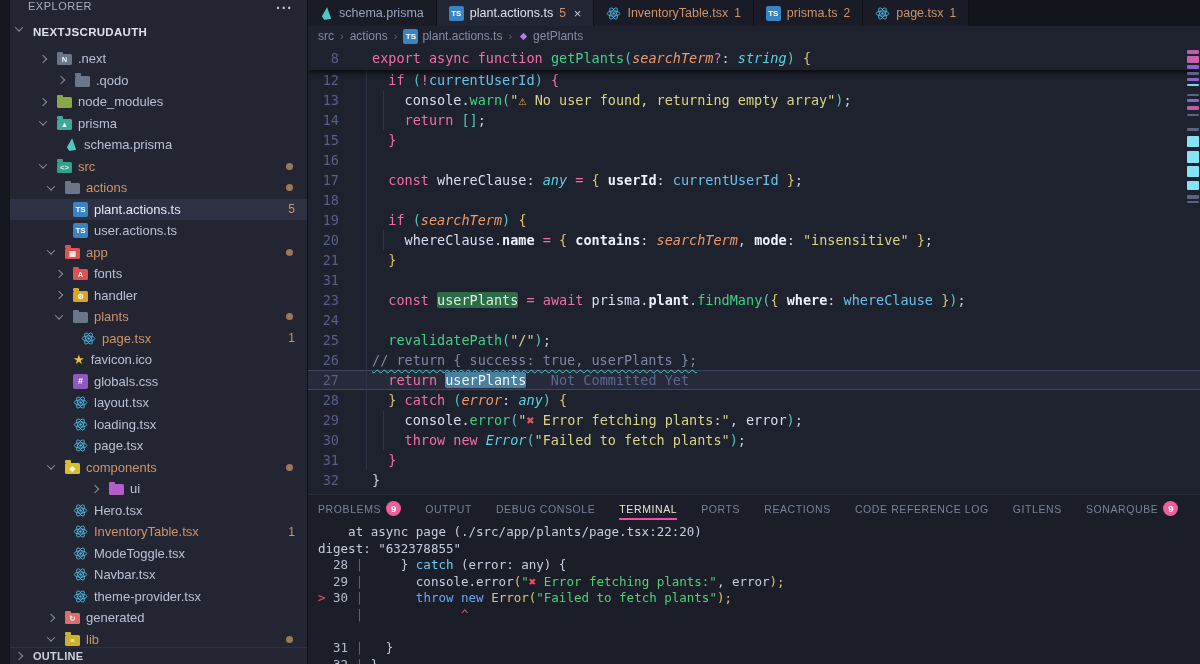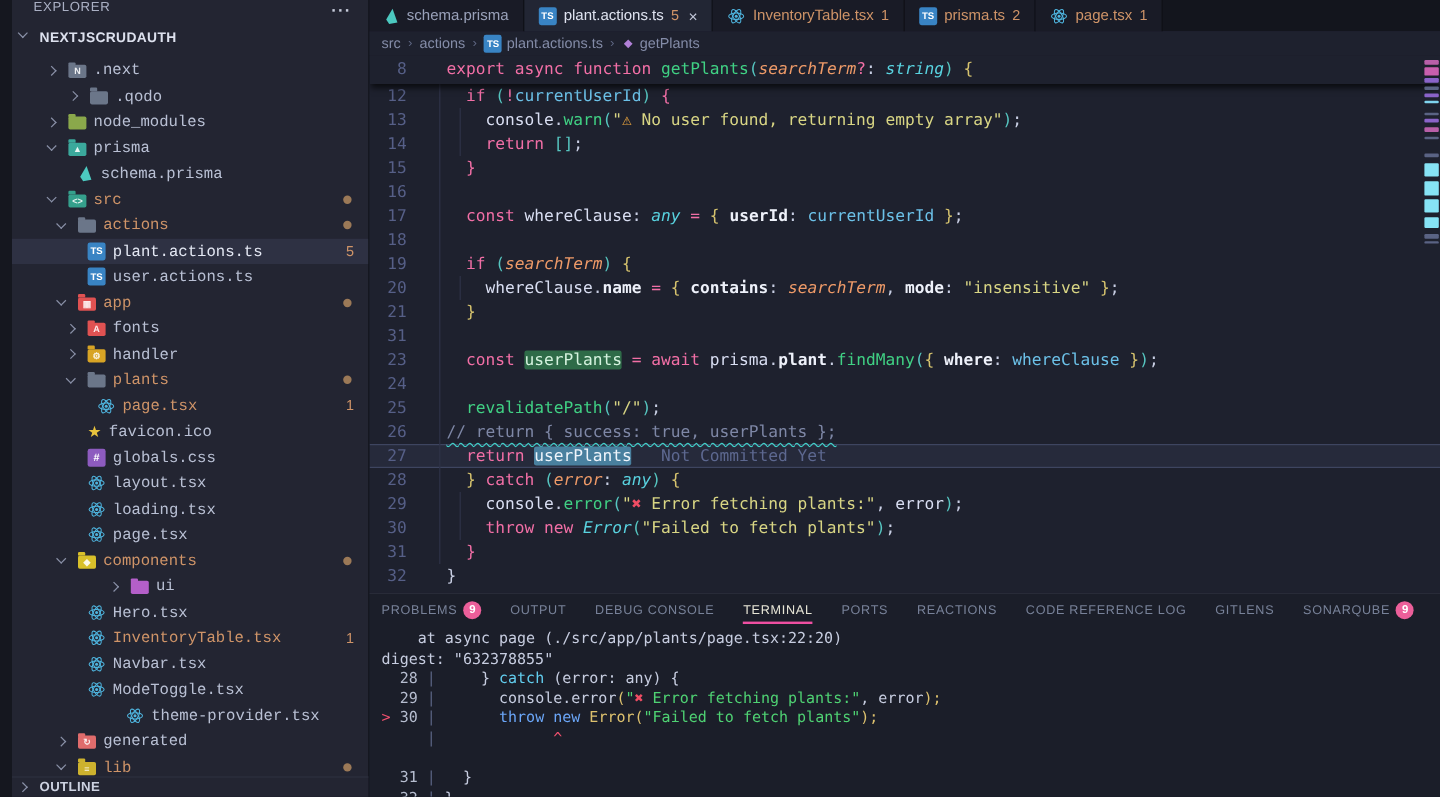--- a/index.html
+++ b/index.html
@@ -15,21 +15,21 @@
     border-right:1px solid #0e1016;}
   #exp-head{height:26px;display:flex;align-items:flex-start;padding:0 14px 0 18px;color:#aab0c4;
     font-size:11px;letter-spacing:.5px;}
   #exp-head .sp{flex:1;}
   #exp-more{color:#c6cbda;font-size:14px;font-weight:bold;letter-spacing:1px;cursor:pointer;}
   #root-row{height:22px;display:flex;align-items:flex-start;padding-left:6px;color:#dde1ee;
     font-size:11.5px;font-weight:bold;letter-spacing:.3px;}
   #tree{position:absolute;top:48px;left:0;right:0;bottom:16px;overflow:hidden;}
   .trow{height:21.5px;display:flex;align-items:center;font-size:13px;color:#b9c0d4;cursor:pointer;}
   .trow.sel{background:#2e3143;color:#e4e8f4;}
-  .trow .lbl{margin-left:6px;white-space:nowrap;font-family:Liberation Mono, monospace;}
+  .trow .lbl{margin-left:6px;white-space:nowrap;}
   .trow.orange .lbl{color:#cf9468;}
   .trow .sp{flex:1;}
   .numb{color:#cf9468;font-size:12px;margin-right:12px;}
   .dotb{width:7px;height:7px;border-radius:50%;background:#9b7957;margin-right:14px;}
   .chev{display:inline-block;width:6px;height:6px;border-right:1.4px solid #8a91a8;
     border-bottom:1.4px solid #8a91a8;flex:none;}
   .chev.open{transform:rotate(45deg) translate(-1px,-1px);}
   .chev.closed{transform:rotate(-45deg);}
   .chslot{width:17px;display:flex;justify-content:flex-start;align-items:center;flex:none;}
   .fic{position:relative;width:15px;height:11px;border-radius:1.5px;margin-top:2px;flex:none;}
@@ -373,39 +373,39 @@
           <span>
             <svg width="15" height="15" viewBox="0 0 24 24">
               <g stroke="#4fb6e0" fill="none" stroke-width="1.4">
                 <ellipse cx="12" cy="12" rx="10" ry="4.2"></ellipse>
                 <ellipse cx="12" cy="12" rx="10" ry="4.2" transform="rotate(60 12 12)"></ellipse>
                 <ellipse cx="12" cy="12" rx="10" ry="4.2" transform="rotate(120 12 12)"></ellipse>
               </g>
               <circle cx="12" cy="12" r="2" fill="#4fb6e0"></circle>
             </svg>
           </span>
+          <span class="lbl">ModeToggle.tsx</span>
+          <span class="sp"></span>
+        </div>
+        <div class="trow" style="padding-left: 46px;">
+          <span class="chslot"></span>
+          <span>
+            <svg width="15" height="15" viewBox="0 0 24 24">
+              <g stroke="#4fb6e0" fill="none" stroke-width="1.4">
+                <ellipse cx="12" cy="12" rx="10" ry="4.2"></ellipse>
+                <ellipse cx="12" cy="12" rx="10" ry="4.2" transform="rotate(60 12 12)"></ellipse>
+                <ellipse cx="12" cy="12" rx="10" ry="4.2" transform="rotate(120 12 12)"></ellipse>
+              </g>
+              <circle cx="12" cy="12" r="2" fill="#4fb6e0"></circle>
+            </svg>
+          </span>
           <span class="lbl">Navbar.tsx</span>
           <span class="sp"></span>
         </div>
         <div class="trow" style="padding-left: 46px;">
-          <span class="chslot"></span>
-          <span>
-            <svg width="15" height="15" viewBox="0 0 24 24">
-              <g stroke="#4fb6e0" fill="none" stroke-width="1.4">
-                <ellipse cx="12" cy="12" rx="10" ry="4.2"></ellipse>
-                <ellipse cx="12" cy="12" rx="10" ry="4.2" transform="rotate(60 12 12)"></ellipse>
-                <ellipse cx="12" cy="12" rx="10" ry="4.2" transform="rotate(120 12 12)"></ellipse>
-              </g>
-              <circle cx="12" cy="12" r="2" fill="#4fb6e0"></circle>
-            </svg>
-          </span>
-          <span class="lbl">ModeToggle.tsx</span>
-          <span class="sp"></span>
-        </div>
-        <div class="trow" style="padding-left: 46px; margin-left: 32px;">
           <span class="chslot"></span>
           <span>
             <svg width="15" height="15" viewBox="0 0 24 24">
               <g stroke="#4fb6e0" fill="none" stroke-width="1.4">
                 <ellipse cx="12" cy="12" rx="10" ry="4.2"></ellipse>
                 <ellipse cx="12" cy="12" rx="10" ry="4.2" transform="rotate(60 12 12)"></ellipse>
                 <ellipse cx="12" cy="12" rx="10" ry="4.2" transform="rotate(120 12 12)"></ellipse>
               </g>
               <circle cx="12" cy="12" r="2" fill="#4fb6e0"></circle>
             </svg>

